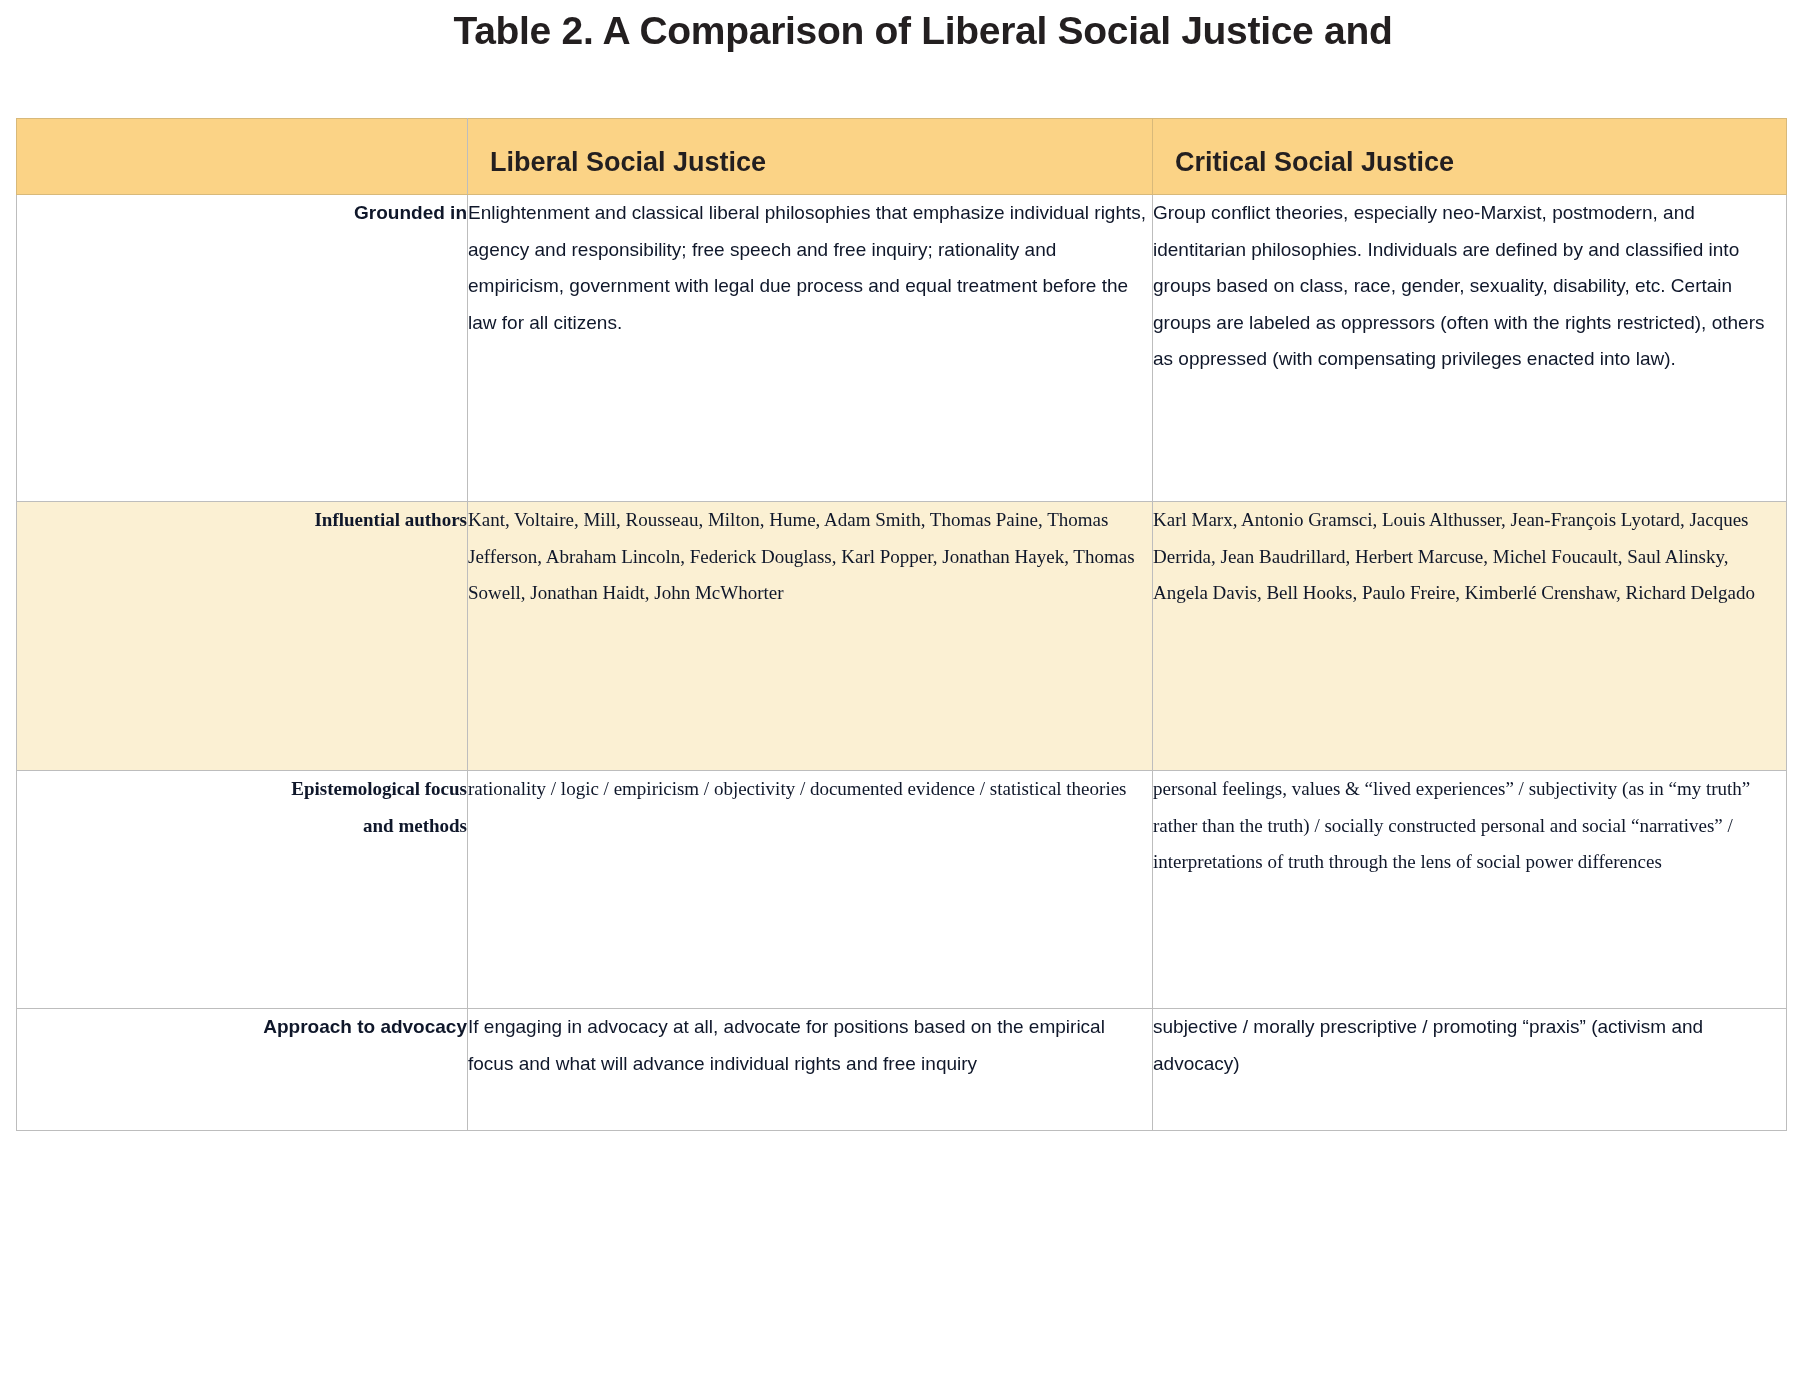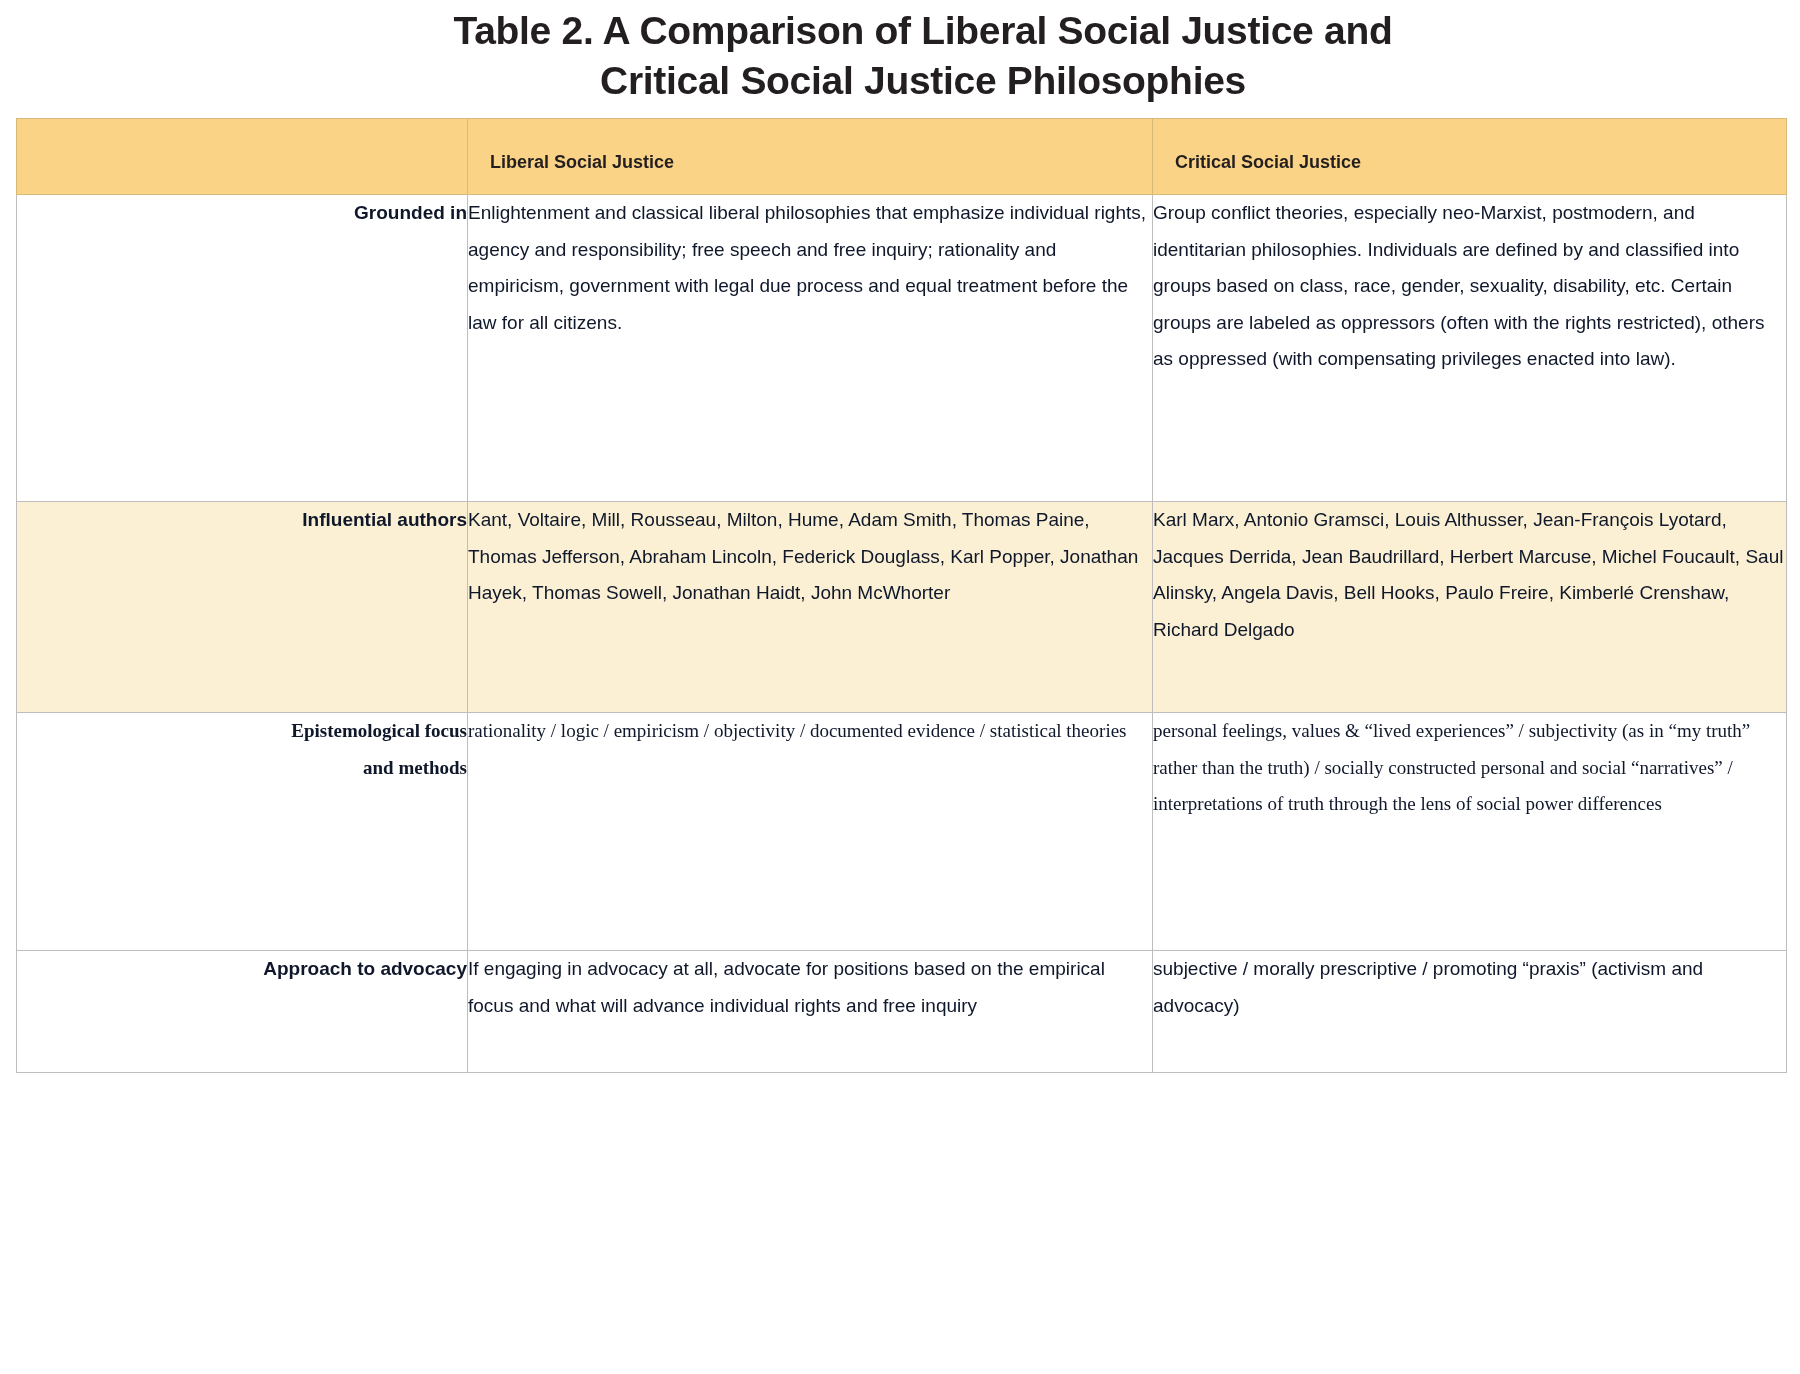--- a/index.html
+++ b/index.html
@@ -67,21 +67,21 @@
 
   
   tr.head-row td {
     background: #fbd386;
     height: 76px;
     border-color: #d8b97a;
   }
   tr.head-row td.first { border-right-color: #bdbdbd; }
   .head-label {
     font-weight: bold;
-    font-size: 18px;
+    font-size: 27px;
     line-height: 30px;
     color: #231f20;
     padding: 28px 0 0 22px;
     white-space: nowrap;
   }
 
   
   tr.band-white td { background: #ffffff; }
   tr.band-cream td { background: #fbf0d3; }
 
@@ -102,33 +102,32 @@
   }
   .cell-text {
     font-size: 19px;
     line-height: 36.5px;
     color: #0f172a;
     white-space: pre-line;
   }
 
   
   tr.r-grounded td { height: 307px; }
-  tr.r-authors  td { height: 211px; }
+  tr.r-authors  td { height: 269px; font-family: Liberation Serif, serif; }
   tr.r-epistem  td { height: 238px; font-family: Liberation Serif, serif; }
   tr.r-empirical td { height: 118px; }
   tr.r-advocacy td { height: 122px; }
 </style>
 </head>
 <body>
 
 <div class="page">
 
   <div class="table-title">
     <span class="line">Table 2. A Comparison of Liberal Social Justice and</span>
-    <span class="line">Critical Social Justice Philosophies</span>
   </div>
 
   <div class="table-wrap">
     <table class="cmp">
       <colgroup>
         <col class="c-label">
         <col class="c-left">
         <col class="c-right">
       </colgroup>
       <tbody>

